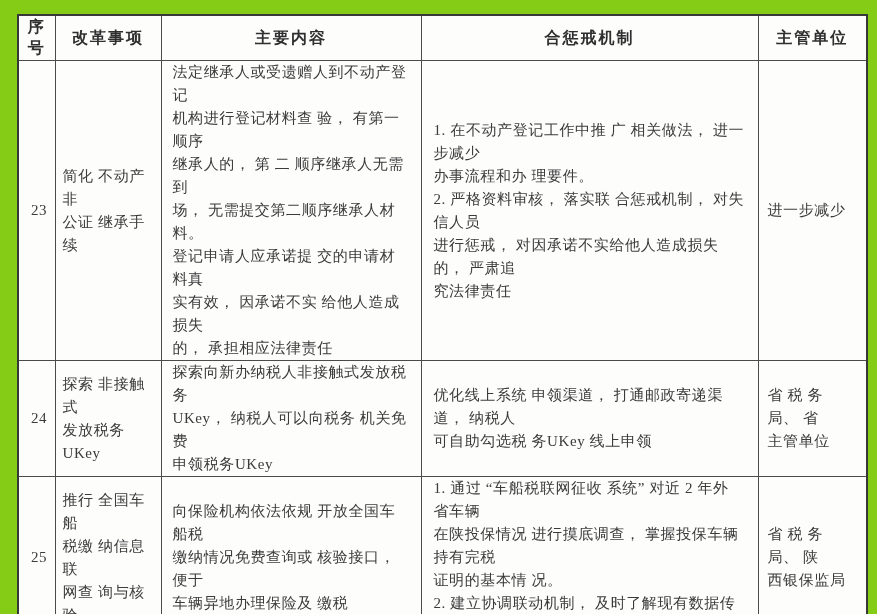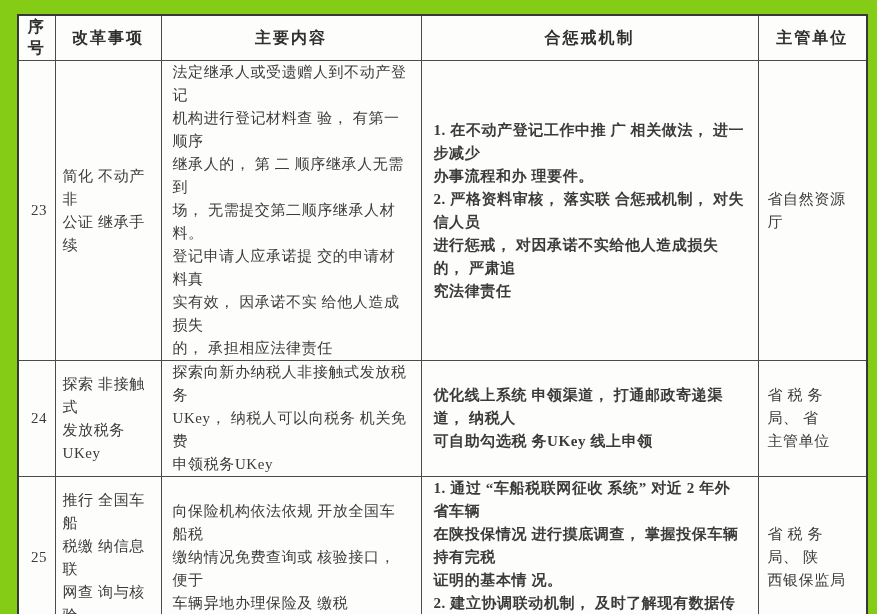--- a/index.html
+++ b/index.html
@@ -48,21 +48,21 @@
     text-align: left;
   }
   td.num-cell {
     text-align: center;
     letter-spacing: 0;
     font-size: 15px;
     padding-left: 12px;
   }
   td.item-cell    { padding: 0 7px; }
   td.content-cell { padding: 0 11px; }
-  td.measures-cell{ padding: 0 12px; font-weight: bold; }
+  td.measures-cell{ padding: 0 12px; }
   td.unit-cell    { padding: 0 9px; }
   tr.r23 { height: 180px; }
   tr.r24 { height: 101px; }
   tr.r25 { height: 125px; }
 </style>
 </head>
 <body>
 
 <div class="page">
   <table class="doc">
@@ -92,21 +92,21 @@
 继承人的， 第 二 顺序继承人无需到
 场， 无需提交第二顺序继承人材料。
 登记申请人应承诺提 交的申请材料真
 实有效， 因承诺不实 给他人造成损失
 的， 承担相应法律责任</td>
         <td class="measures-cell">1. 在不动产登记工作中推 广 相关做法， 进一步减少
 办事流程和办 理要件。
 2. 严格资料审核， 落实联 合惩戒机制， 对失信人员
 进行惩戒， 对因承诺不实给他人造成损失的， 严肃追
 究法律责任</td>
-        <td class="unit-cell">省自然资源厅</td>
+        <td class="unit-cell">进一步减少</td>
       </tr>
       <tr class="r24">
         <td class="num-cell">24</td>
         <td class="item-cell">探索 非接触式
 发放税务UKey</td>
         <td class="content-cell">探索向新办纳税人非接触式发放税务
 UKey， 纳税人可以向税务 机关免费
 申领税务UKey</td>
         <td class="measures-cell">优化线上系统 申领渠道， 打通邮政寄递渠道， 纳税人
 可自助勾选税 务UKey 线上申领</td>

